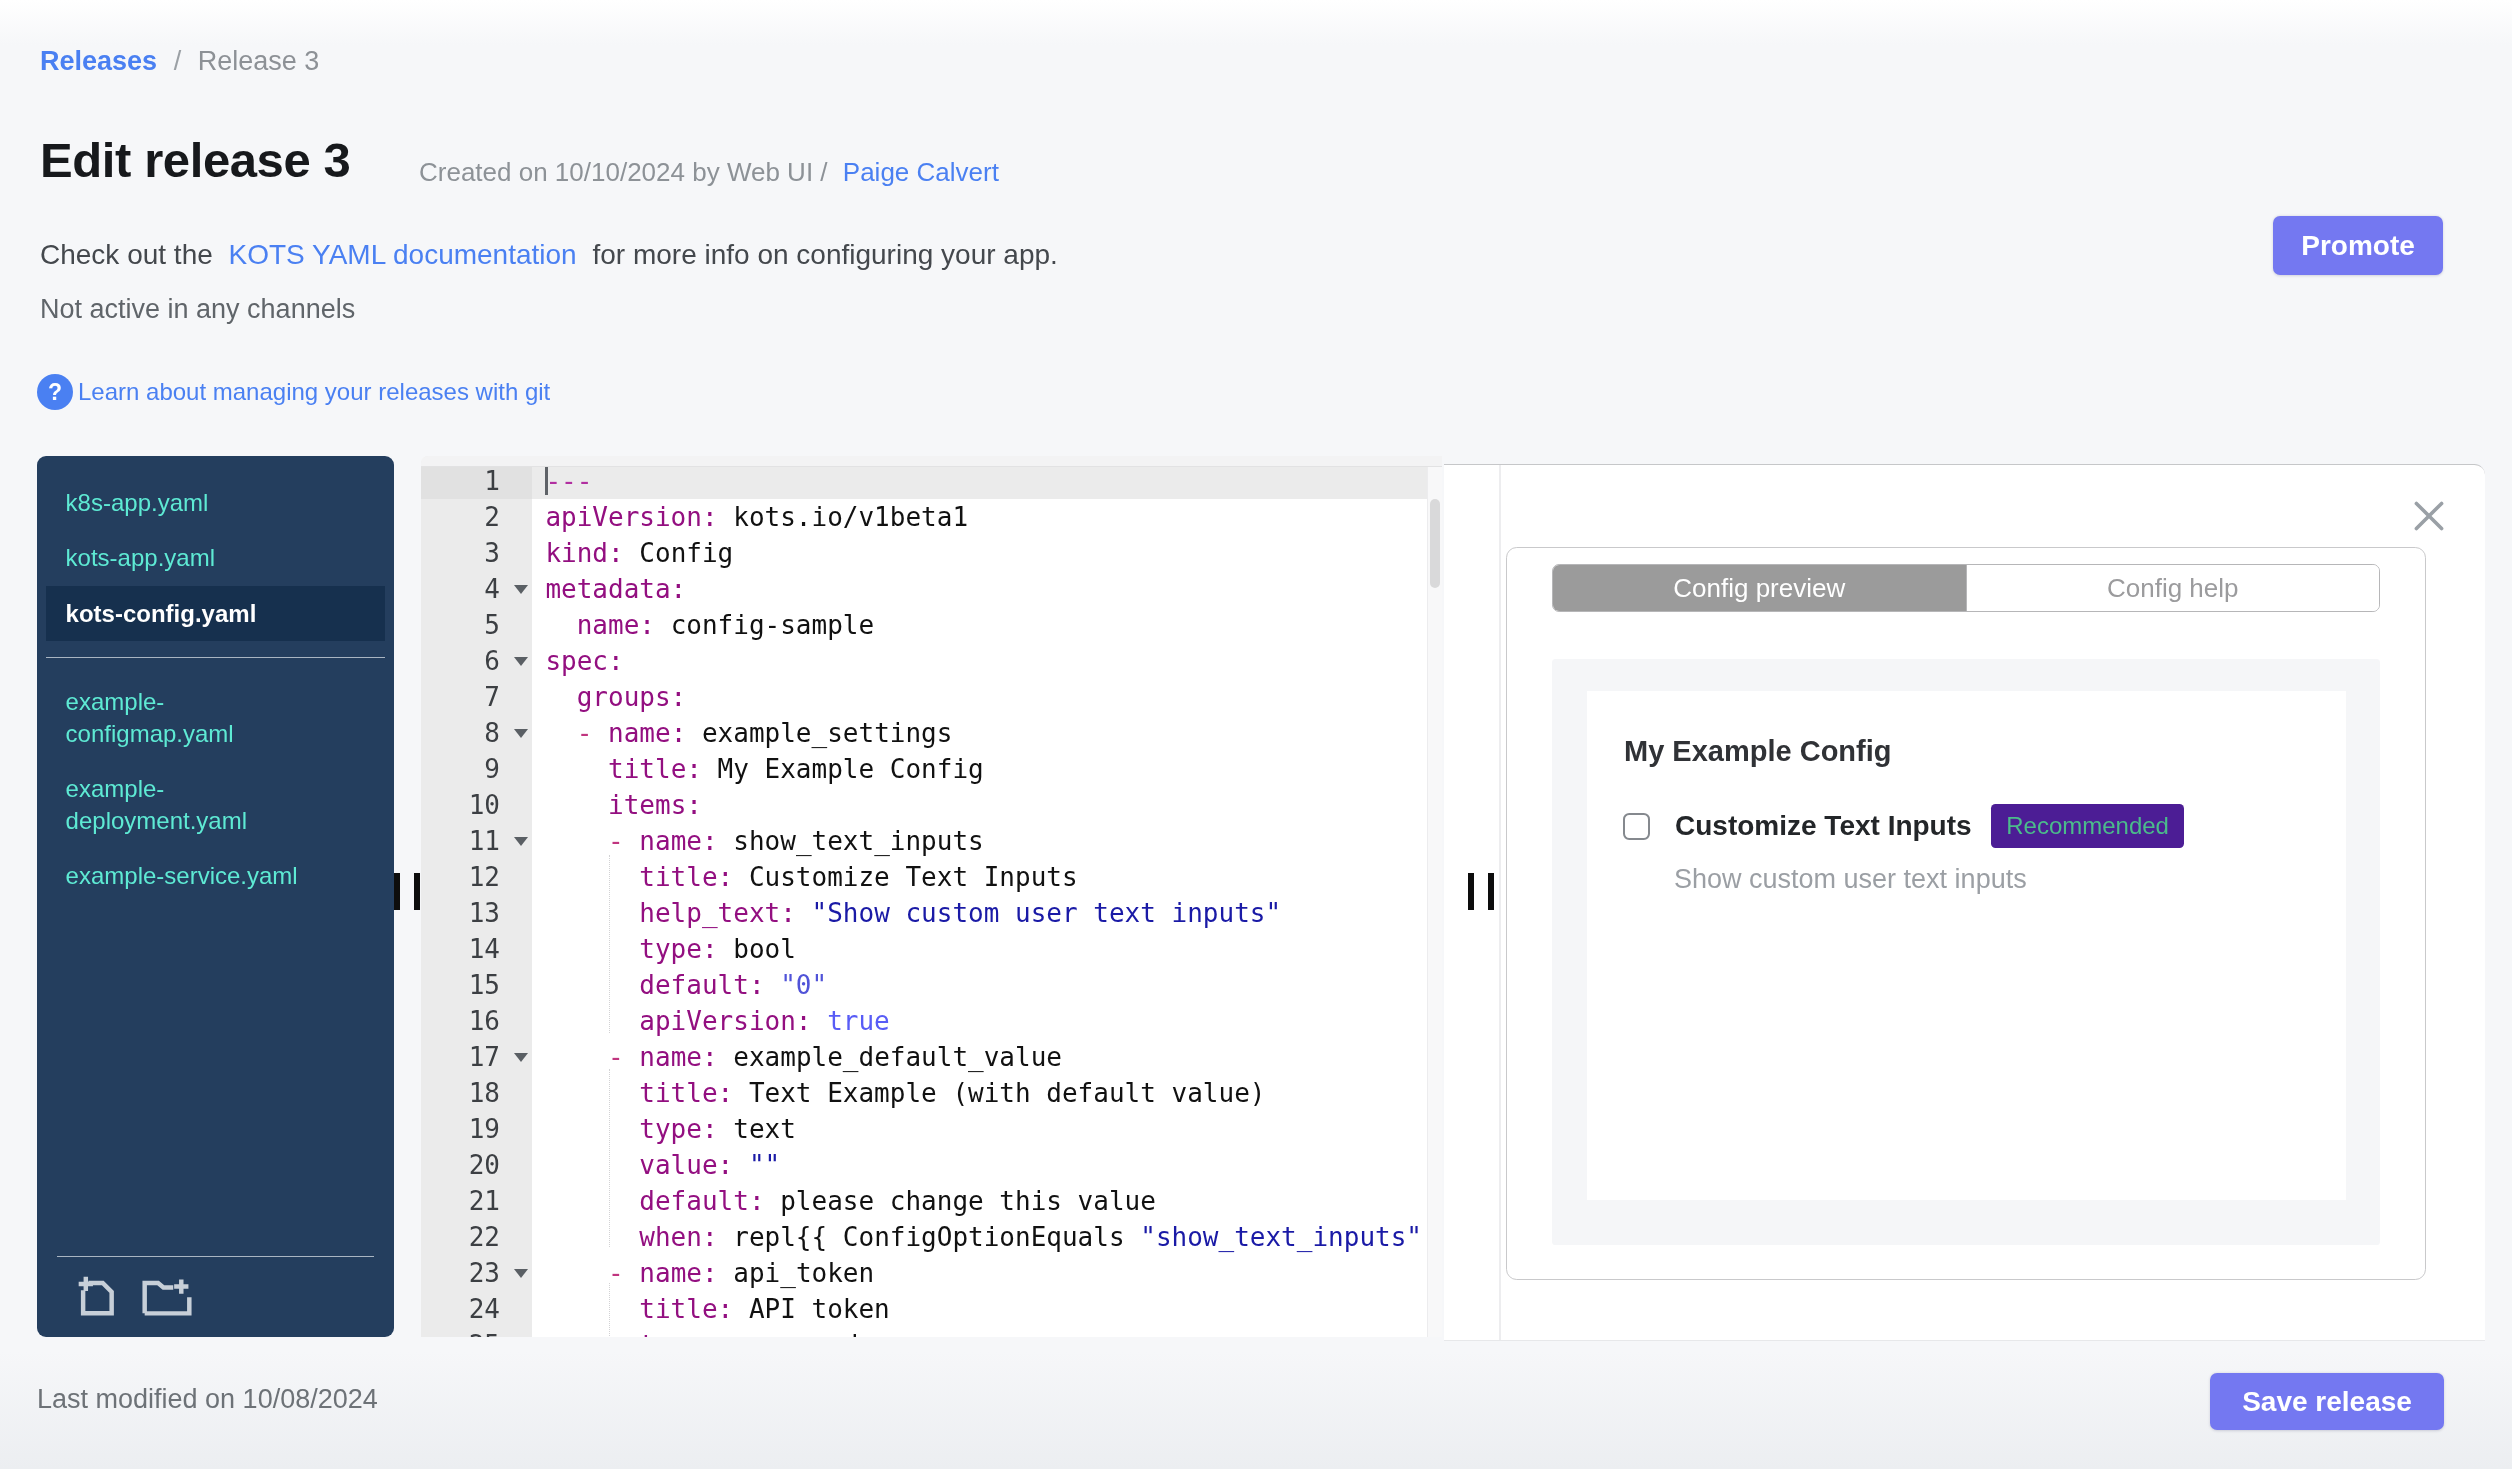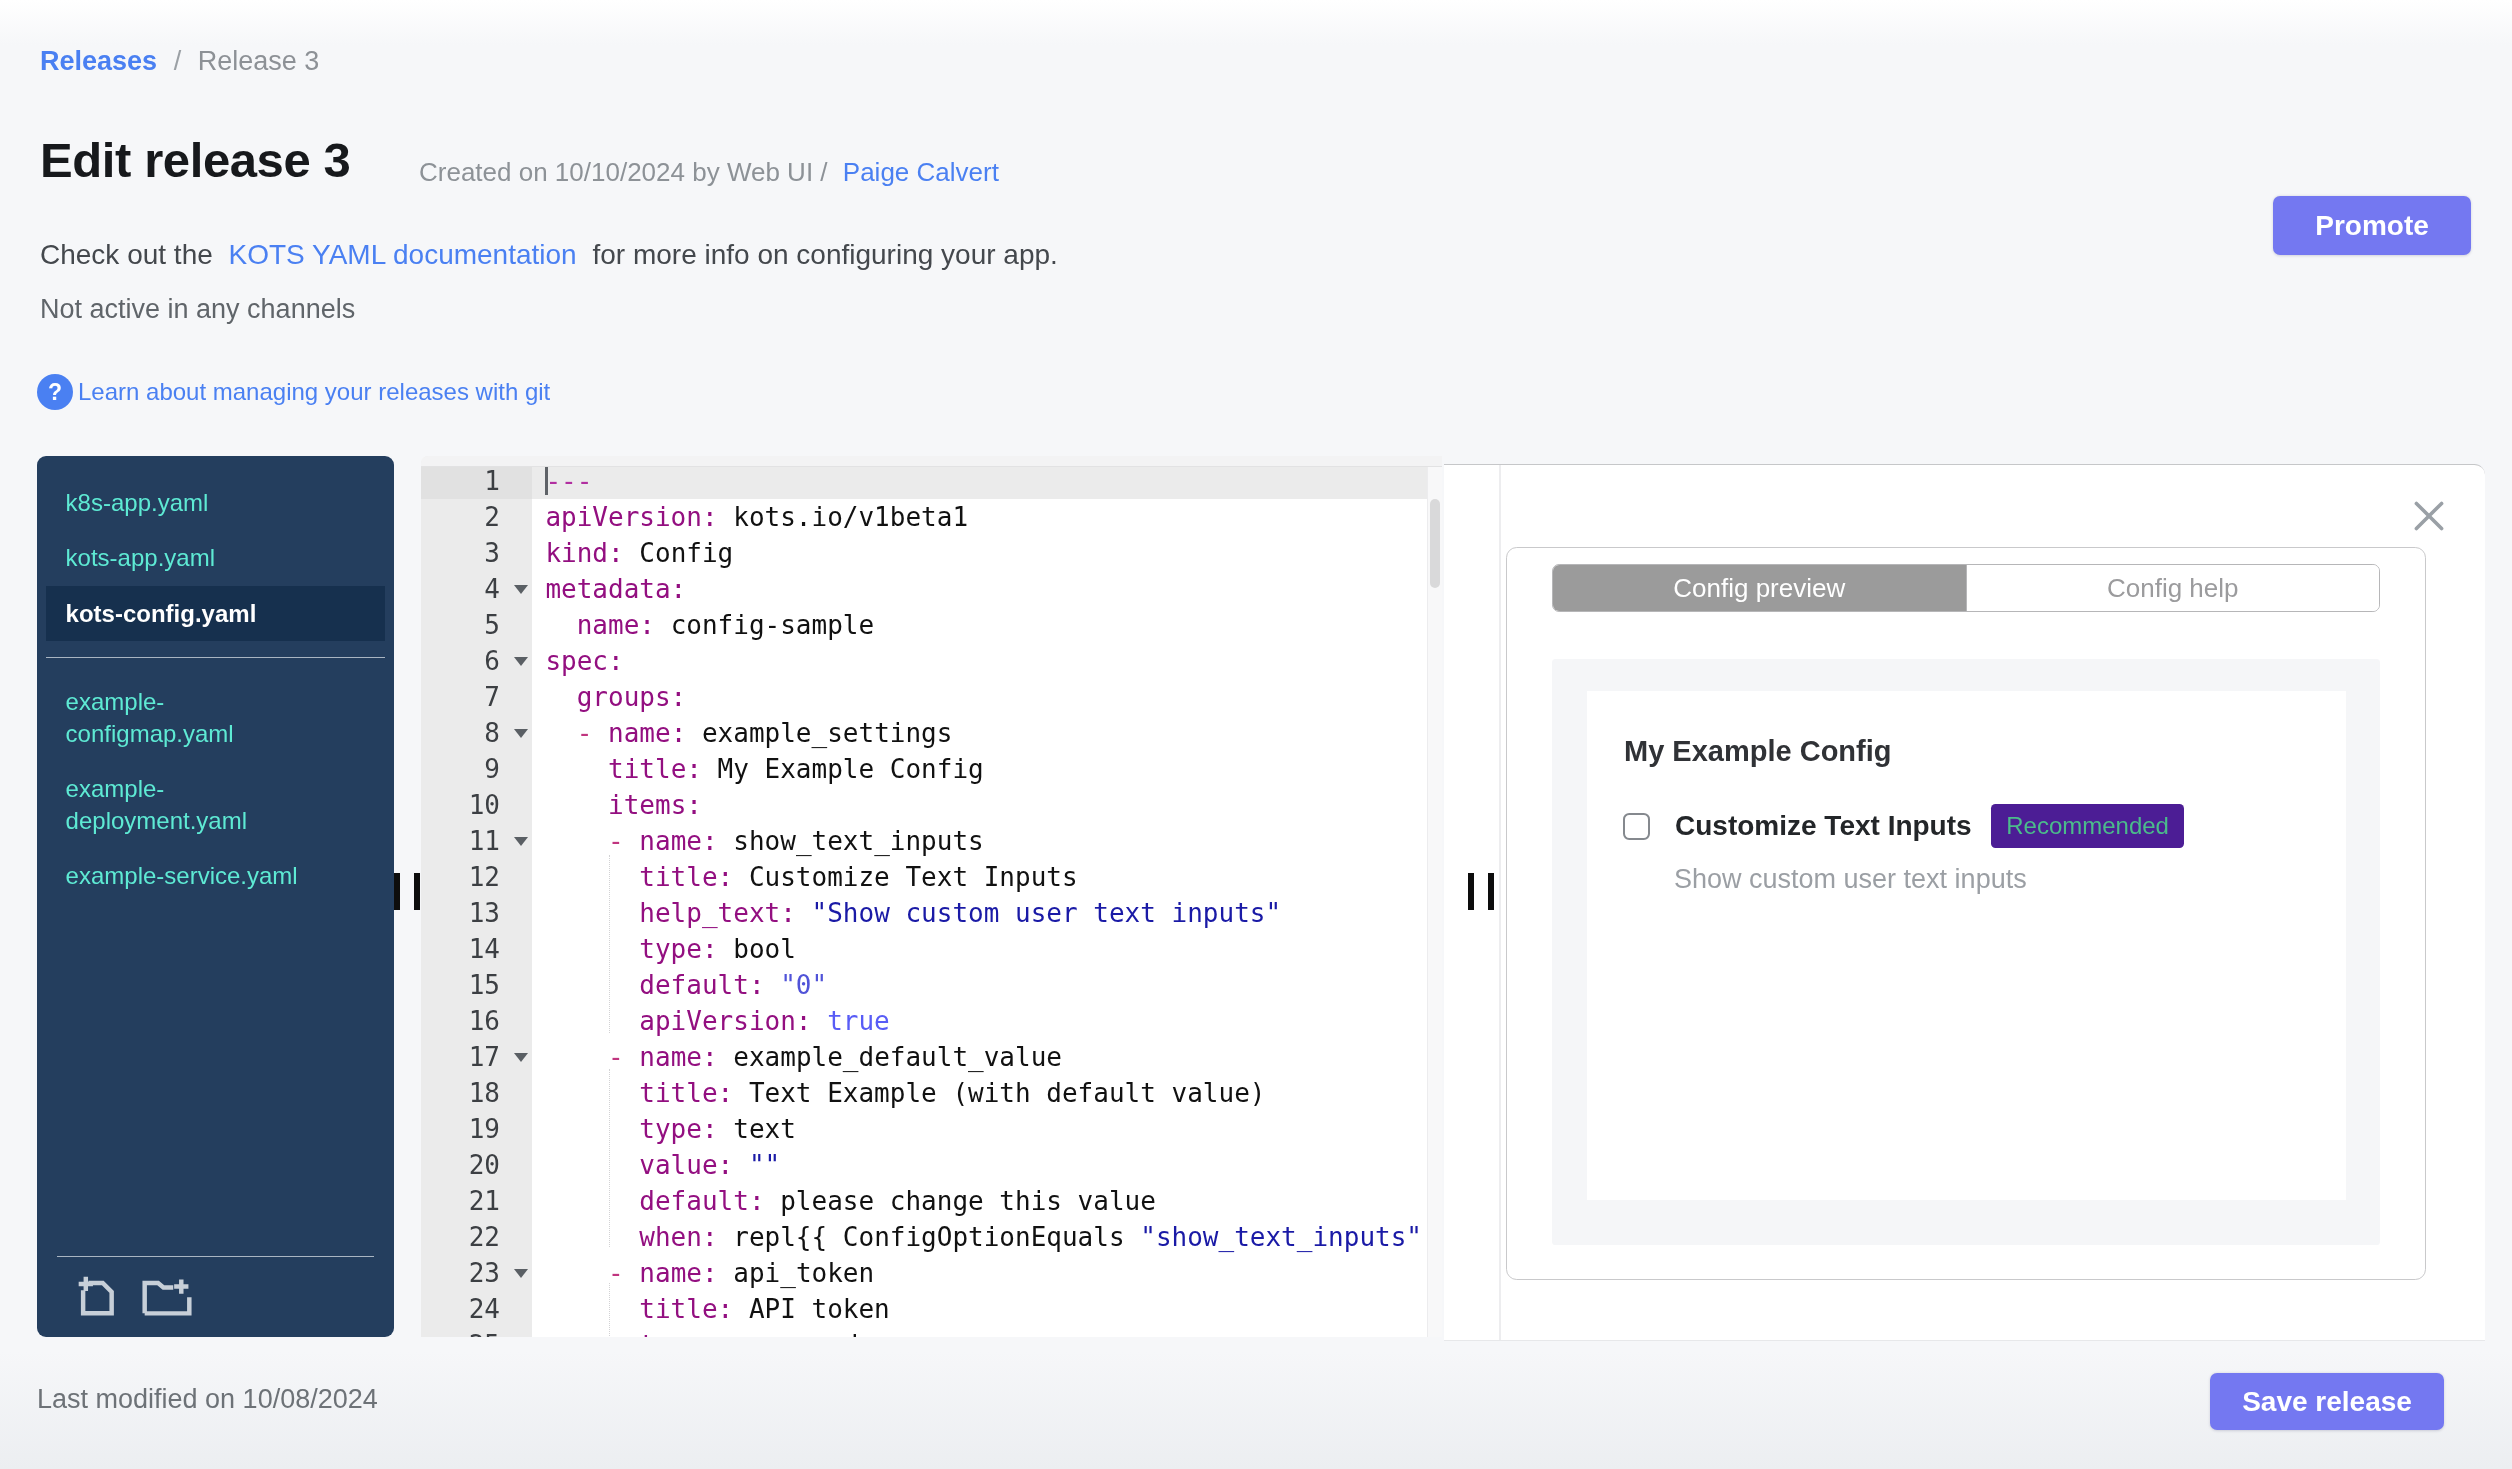--- a/index.html
+++ b/index.html
@@ -26,21 +26,21 @@
 
   .channel-status { left:40px; top:294px; font-size:27px; color:#60656a; }
 
   .git-row { left:37px; top:374px; display:flex; align-items:center; }
   .git-help-icon { width:36px; height:36px; border-radius:50%; background:#4a80f2; color:#fff;
     font-size:23px; font-weight:bold; display:flex; align-items:center; justify-content:center; }
   .git-link { font-size:24px; color:#4a80f2; margin-left:5px; cursor:pointer; }
 
   .btn { background:#7478f1; color:#fff; border:none; border-radius:7.1px; font-weight:700;
     font-family:"Liberation Sans",sans-serif; cursor:pointer; box-shadow:0 0.9px 2.7px rgba(40,40,90,.18); }
-  .promote-btn { left:2273px; top:196px; width:198px; height:59px; font-size:28px; }
+  .promote-btn { left:2273px; top:216px; width:170px; height:59px; font-size:28px; }
   .save-btn   { left:2210px; top:1373px; width:234px; height:57px; font-size:28px; }
 
   
   .sidebar { left:37px; top:456px; width:357px; height:881px; background:#243e5e; border-radius:9px; }
   .file-list { padding-top:19.6px; }
   .file { font-size:24px; line-height:32px; color:#5eead4; margin:0 9px; padding:11.6px 62px 11.6px 19.6px;
     cursor:pointer; overflow-wrap:break-word; }
   .file.selected { background:#16304e; font-weight:700; color:#ffffff; }
   .side-div { border-top:1.8px solid #a9b5c2; margin:16px 9px; }
   .sidebar-bottom-div { position:absolute; left:19.6px; right:19.6px; bottom:80px; border-top:1.8px solid #a9b5c2; }

